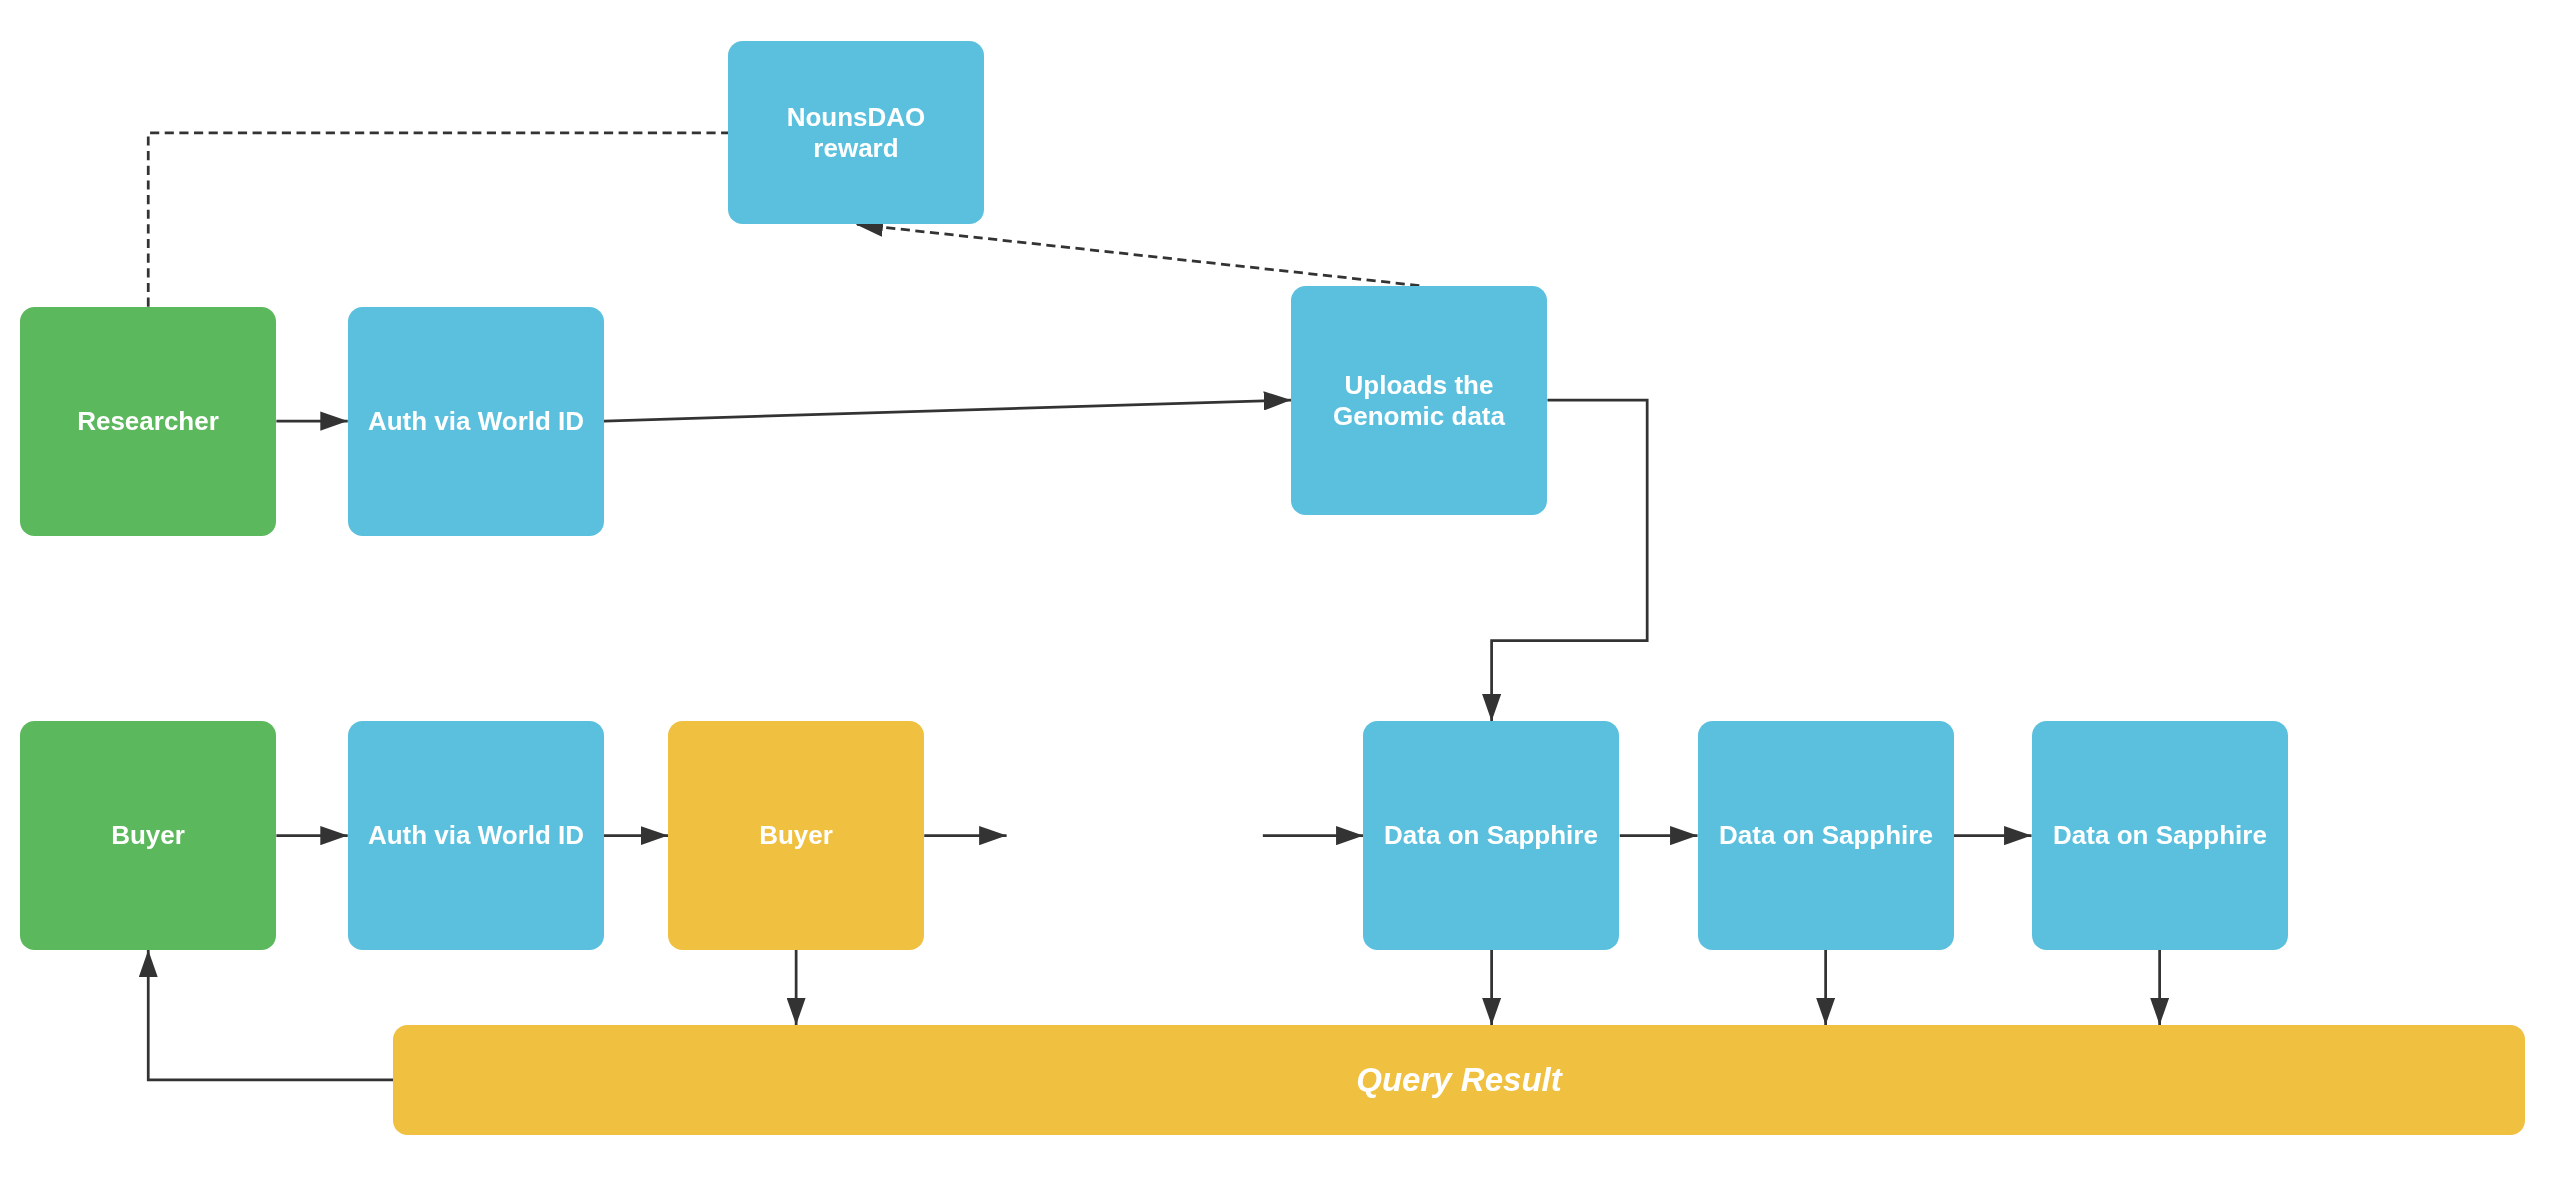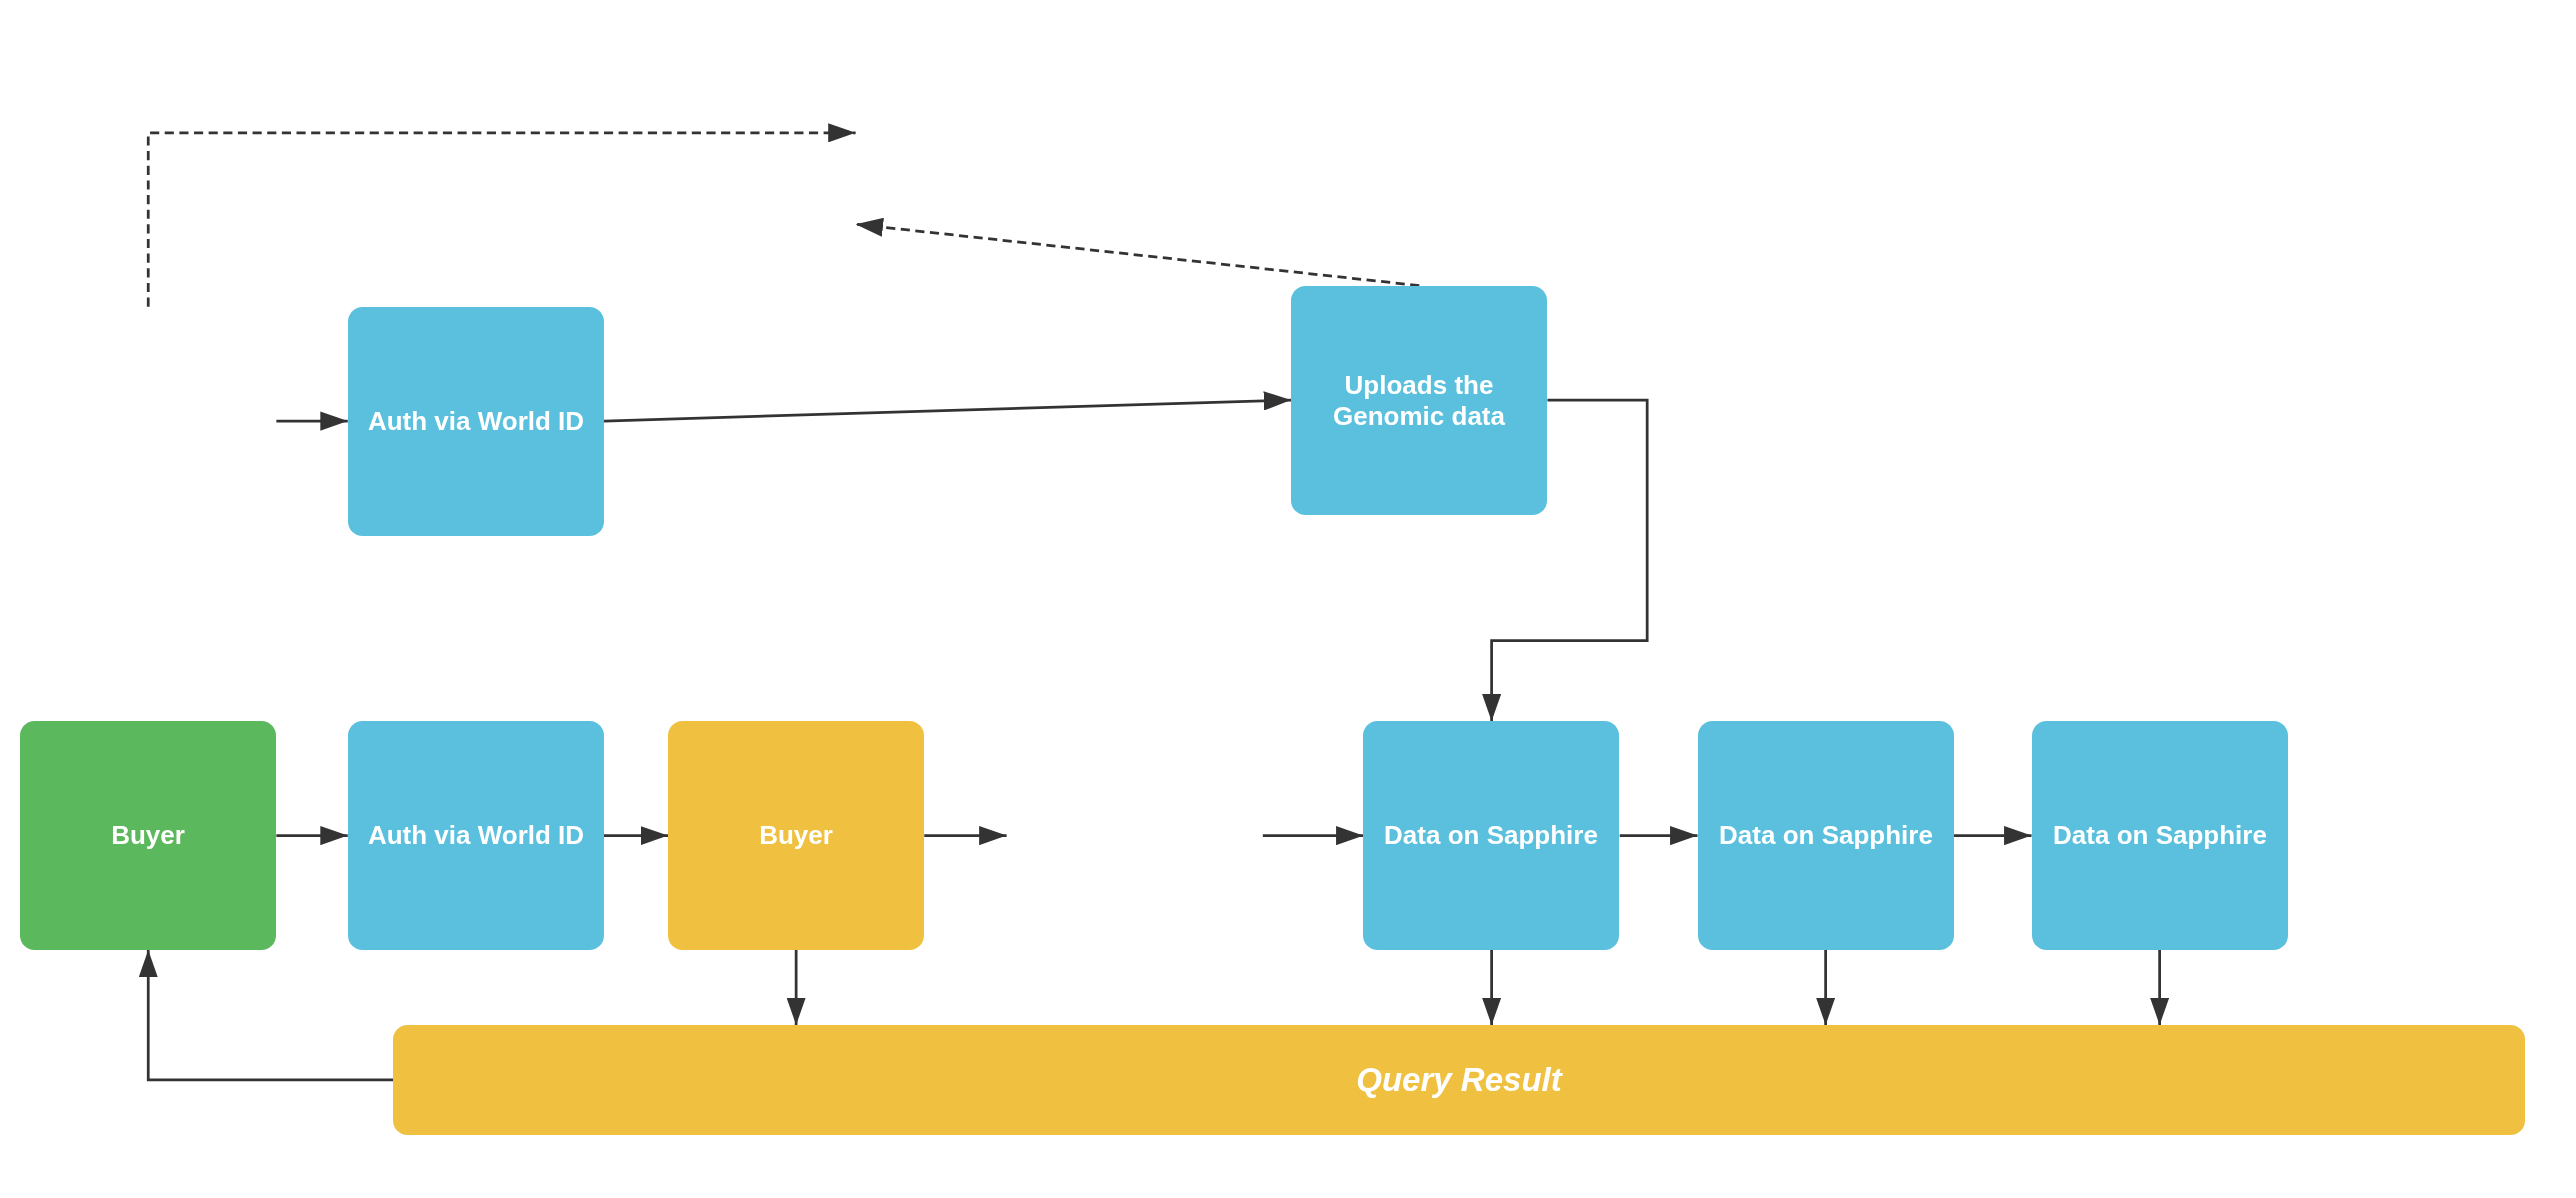--- a/index.html
+++ b/index.html
@@ -84,23 +84,25 @@
 
     <line x1="1995" y1="1038" x2="1995" y2="1120" marker-end="url(#arrowhead)"></line>
 
     <line x1="2360" y1="1038" x2="2360" y2="1120" marker-end="url(#arrowhead)"></line>
 
     <line x1="870" y1="1038" x2="870" y2="1120" marker-end="url(#arrowhead)"></line>
 
     <polyline points="430,1180  162,1180  162,1038" marker-end="url(#arrowhead)"></polyline>
   </svg>
 
+  <div class="node green" style="left:20px; top:307px; width:256px; height:229px;">Researcher</div>
 
   <div class="node blue" style="left:348px; top:307px; width:256px; height:229px;">Auth via World ID</div>
 
+  <div class="node blue" style="left:728px; top:41px; width:256px; height:183px;">NounsDAO reward</div>
 
   <div class="node blue" style="left:1291px; top:286px; width:256px; height:229px;">Uploads the Genomic data</div>
 
   <div class="node green" style="left:20px; top:721px; width:256px; height:229px;">Buyer</div>
 
   <div class="node blue" style="left:348px; top:721px; width:256px; height:229px;">Auth via World ID</div>
 
   <div class="node yellow" style="left:668px; top:721px; width:256px; height:229px;">Buyer</div>
 
 

